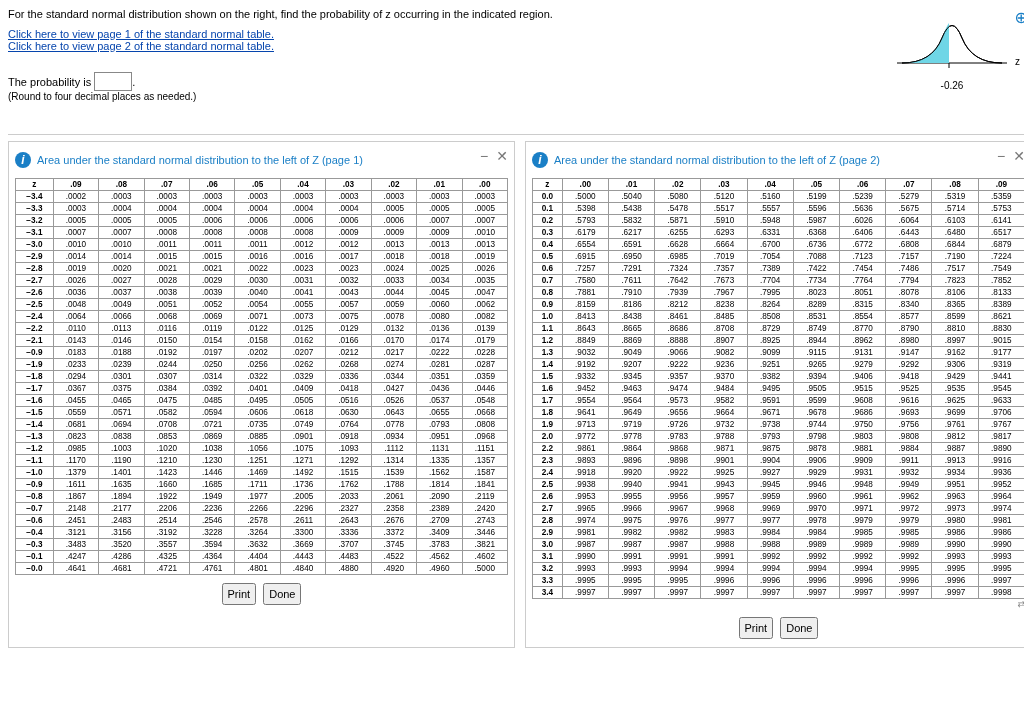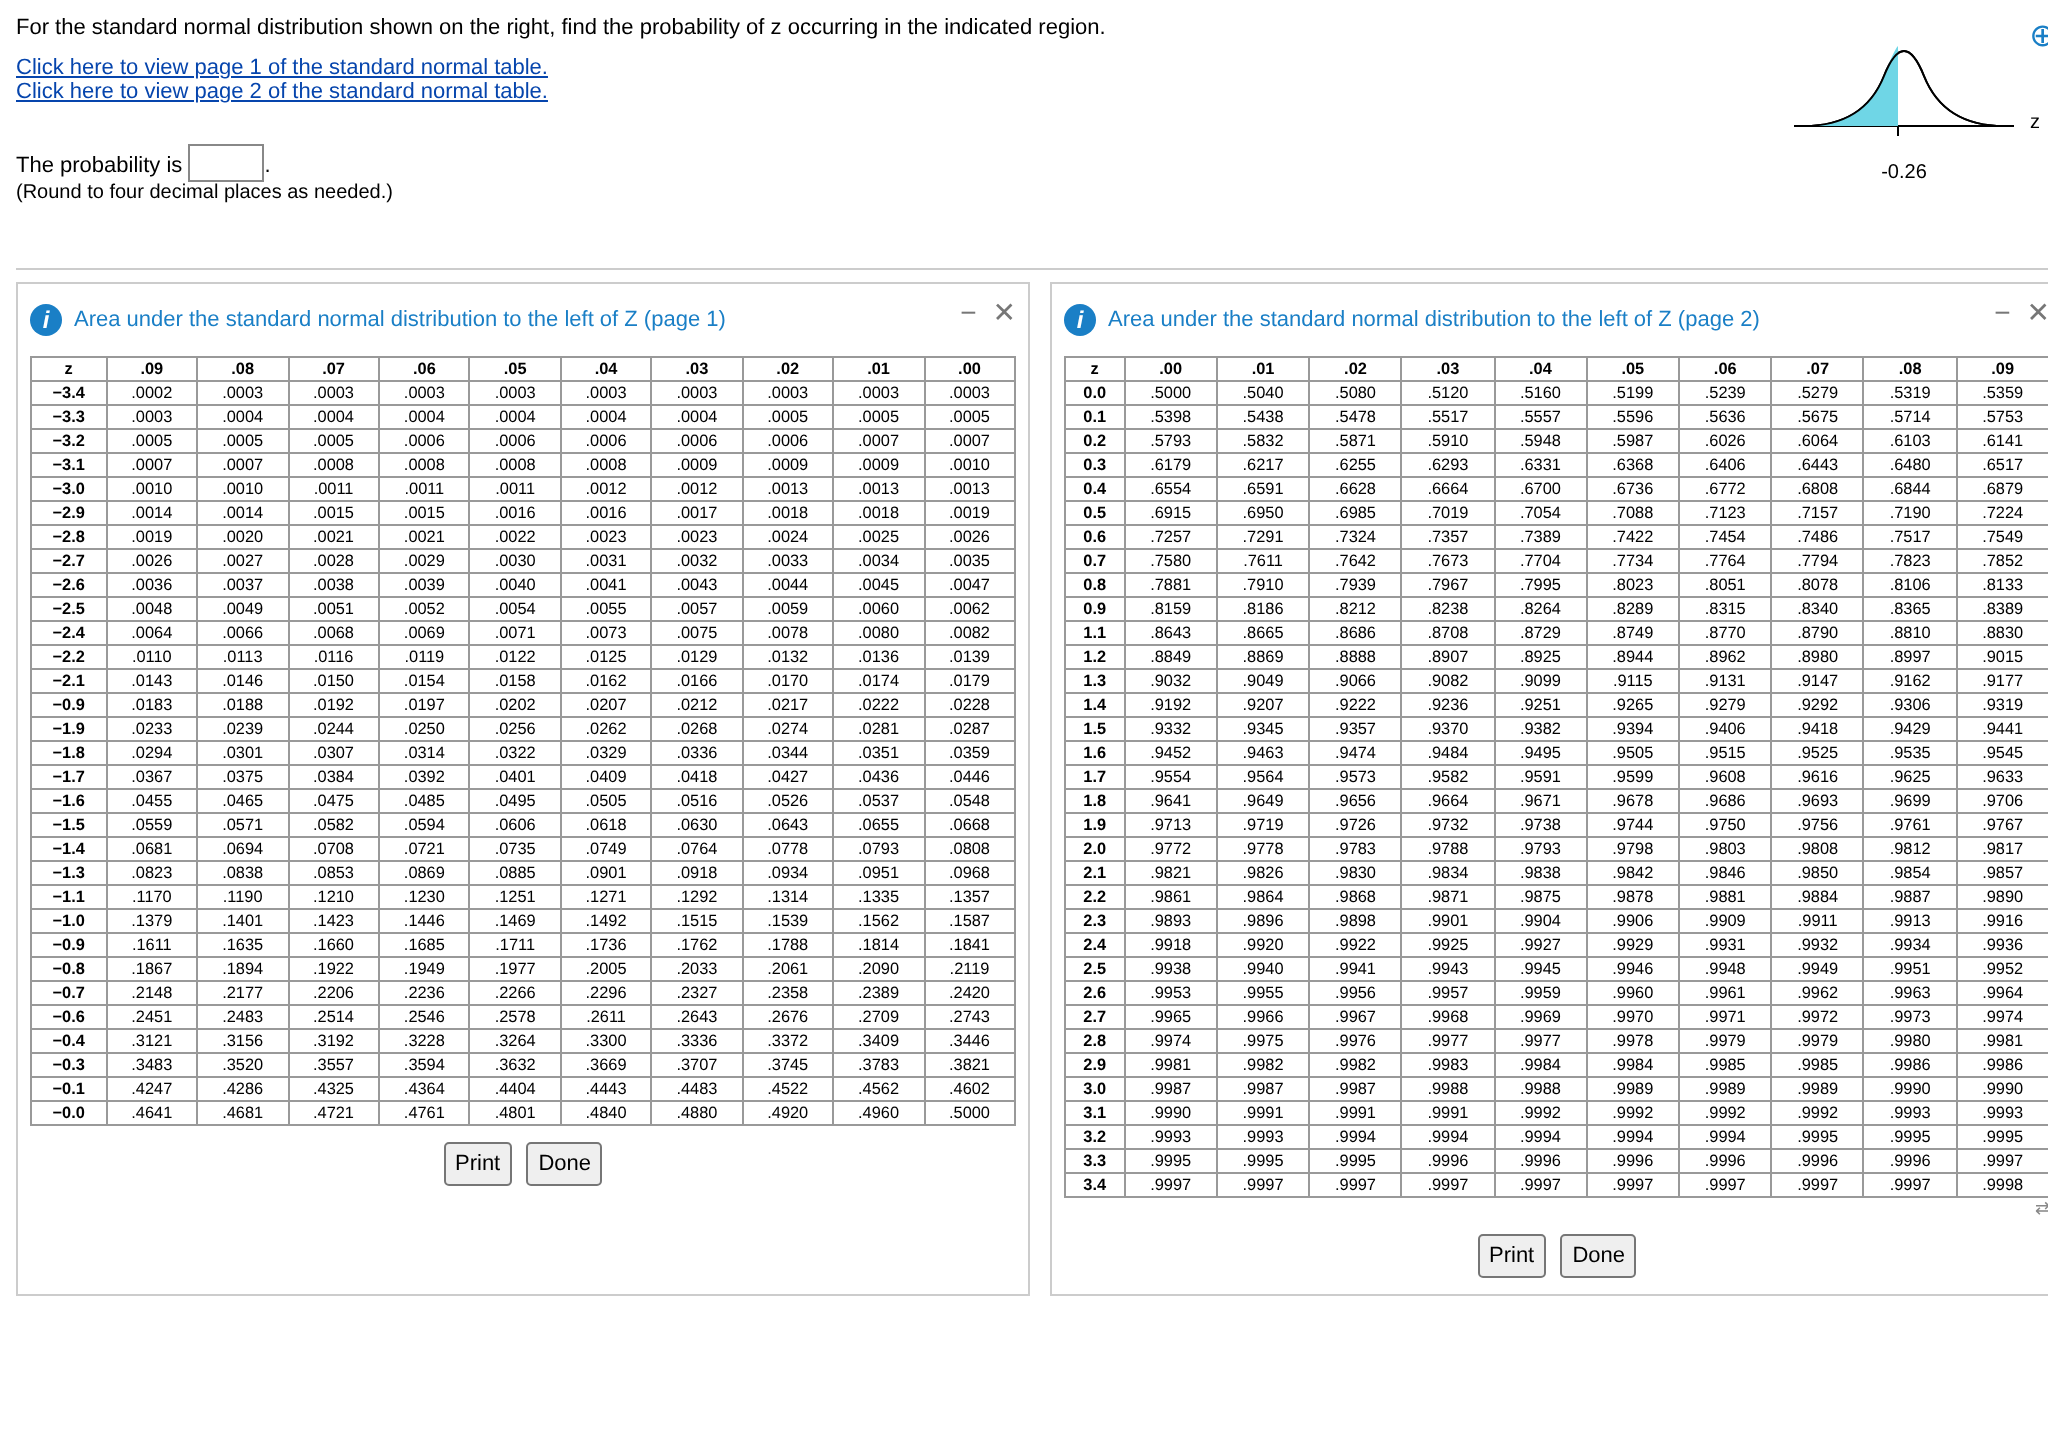--- a/index.html
+++ b/index.html
@@ -344,20 +344,33 @@
             <td>.0853</td>
             <td>.0869</td>
             <td>.0885</td>
             <td>.0901</td>
             <td>.0918</td>
             <td>.0934</td>
             <td>.0951</td>
             <td>.0968</td>
           </tr>
           <tr>
+            <td class="z">−1.2</td>
+            <td>.0985</td>
+            <td>.1003</td>
+            <td>.1020</td>
+            <td>.1038</td>
+            <td>.1056</td>
+            <td>.1075</td>
+            <td>.1093</td>
+            <td>.1112</td>
+            <td>.1131</td>
+            <td>.1151</td>
+          </tr>
+          <tr>
             <td class="z">−1.1</td>
             <td>.1170</td>
             <td>.1190</td>
             <td>.1210</td>
             <td>.1230</td>
             <td>.1251</td>
             <td>.1271</td>
             <td>.1292</td>
             <td>.1314</td>
             <td>.1335</td>
@@ -633,20 +646,33 @@
             <td>.8212</td>
             <td>.8238</td>
             <td>.8264</td>
             <td>.8289</td>
             <td>.8315</td>
             <td>.8340</td>
             <td>.8365</td>
             <td>.8389</td>
           </tr>
           <tr>
+            <td class="z">1.0</td>
+            <td>.8413</td>
+            <td>.8438</td>
+            <td>.8461</td>
+            <td>.8485</td>
+            <td>.8508</td>
+            <td>.8531</td>
+            <td>.8554</td>
+            <td>.8577</td>
+            <td>.8599</td>
+            <td>.8621</td>
+          </tr>
+          <tr>
             <td class="z">1.1</td>
             <td>.8643</td>
             <td>.8665</td>
             <td>.8686</td>
             <td>.8708</td>
             <td>.8729</td>
             <td>.8749</td>
             <td>.8770</td>
             <td>.8790</td>
             <td>.8810</td>
@@ -763,33 +789,20 @@
             <td>.9783</td>
             <td>.9788</td>
             <td>.9793</td>
             <td>.9798</td>
             <td>.9803</td>
             <td>.9808</td>
             <td>.9812</td>
             <td>.9817</td>
           </tr>
           <tr>
-            <td class="z">2.1</td>
-            <td>.9821</td>
-            <td>.9826</td>
-            <td>.9830</td>
-            <td>.9834</td>
-            <td>.9838</td>
-            <td>.9842</td>
-            <td>.9846</td>
-            <td>.9850</td>
-            <td>.9854</td>
-            <td>.9857</td>
-          </tr>
-          <tr>
             <td class="z">2.2</td>
             <td>.9861</td>
             <td>.9864</td>
             <td>.9868</td>
             <td>.9871</td>
             <td>.9875</td>
             <td>.9878</td>
             <td>.9881</td>
             <td>.9884</td>
             <td>.9887</td>

